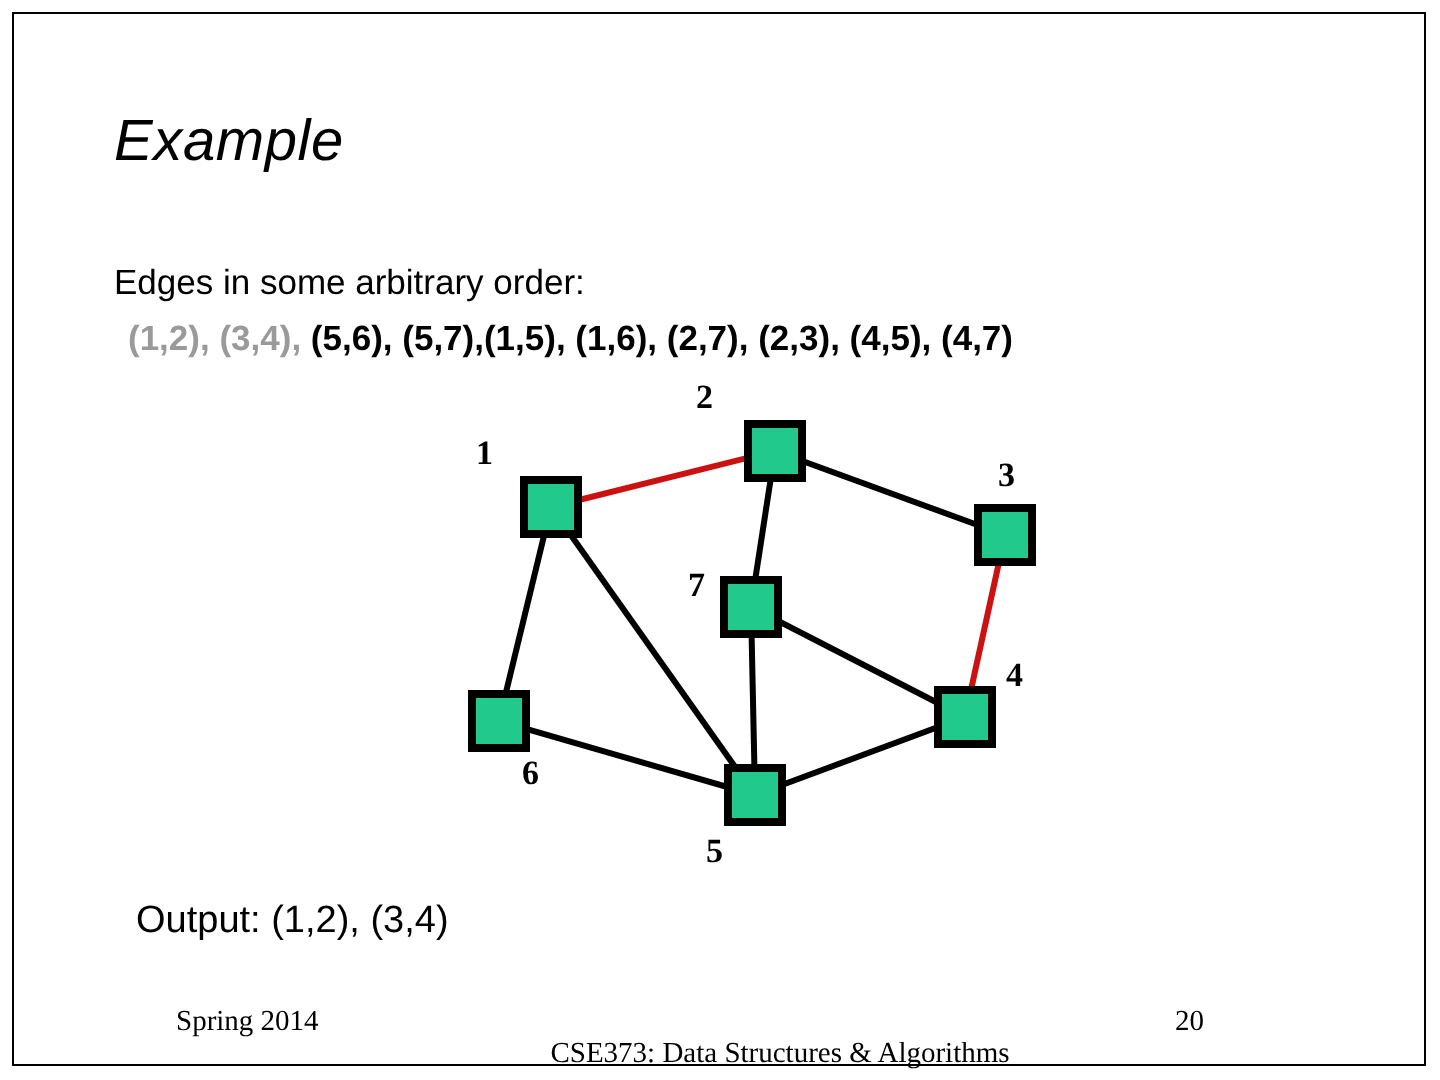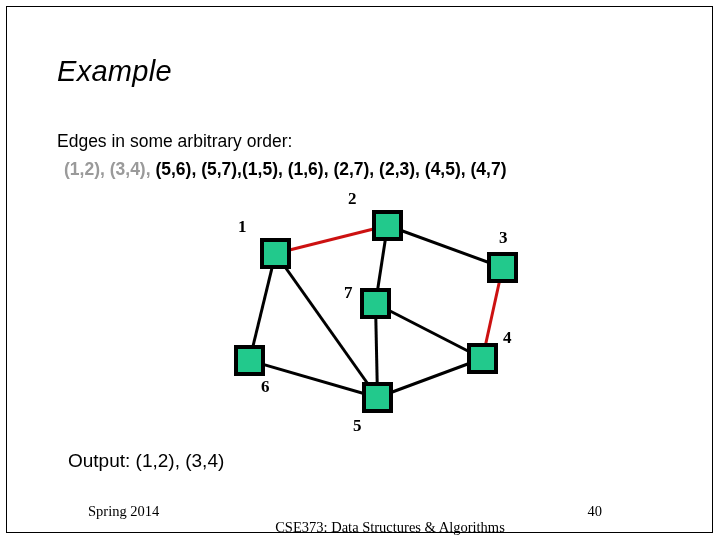--- a/index.html
+++ b/index.html
@@ -172,16 +172,16 @@
         <div class="node-label" style="left: 261px; top: 378px;">6</div>
         <div class="node-label" style="left: 344px; top: 284px;">7</div>
       </div>
   </div>
 
   <div id="output-line">Output: (1,2), (3,4)</div>
 
   <div id="footer">
     <span id="footer-left">Spring 2014</span>
     <span id="footer-center">CSE373: Data Structures &amp; Algorithms</span>
-    <span id="footer-right">40</span>
+    <span id="footer-right">20</span>
   </div>
 
 </div>
 
 </body></html>

